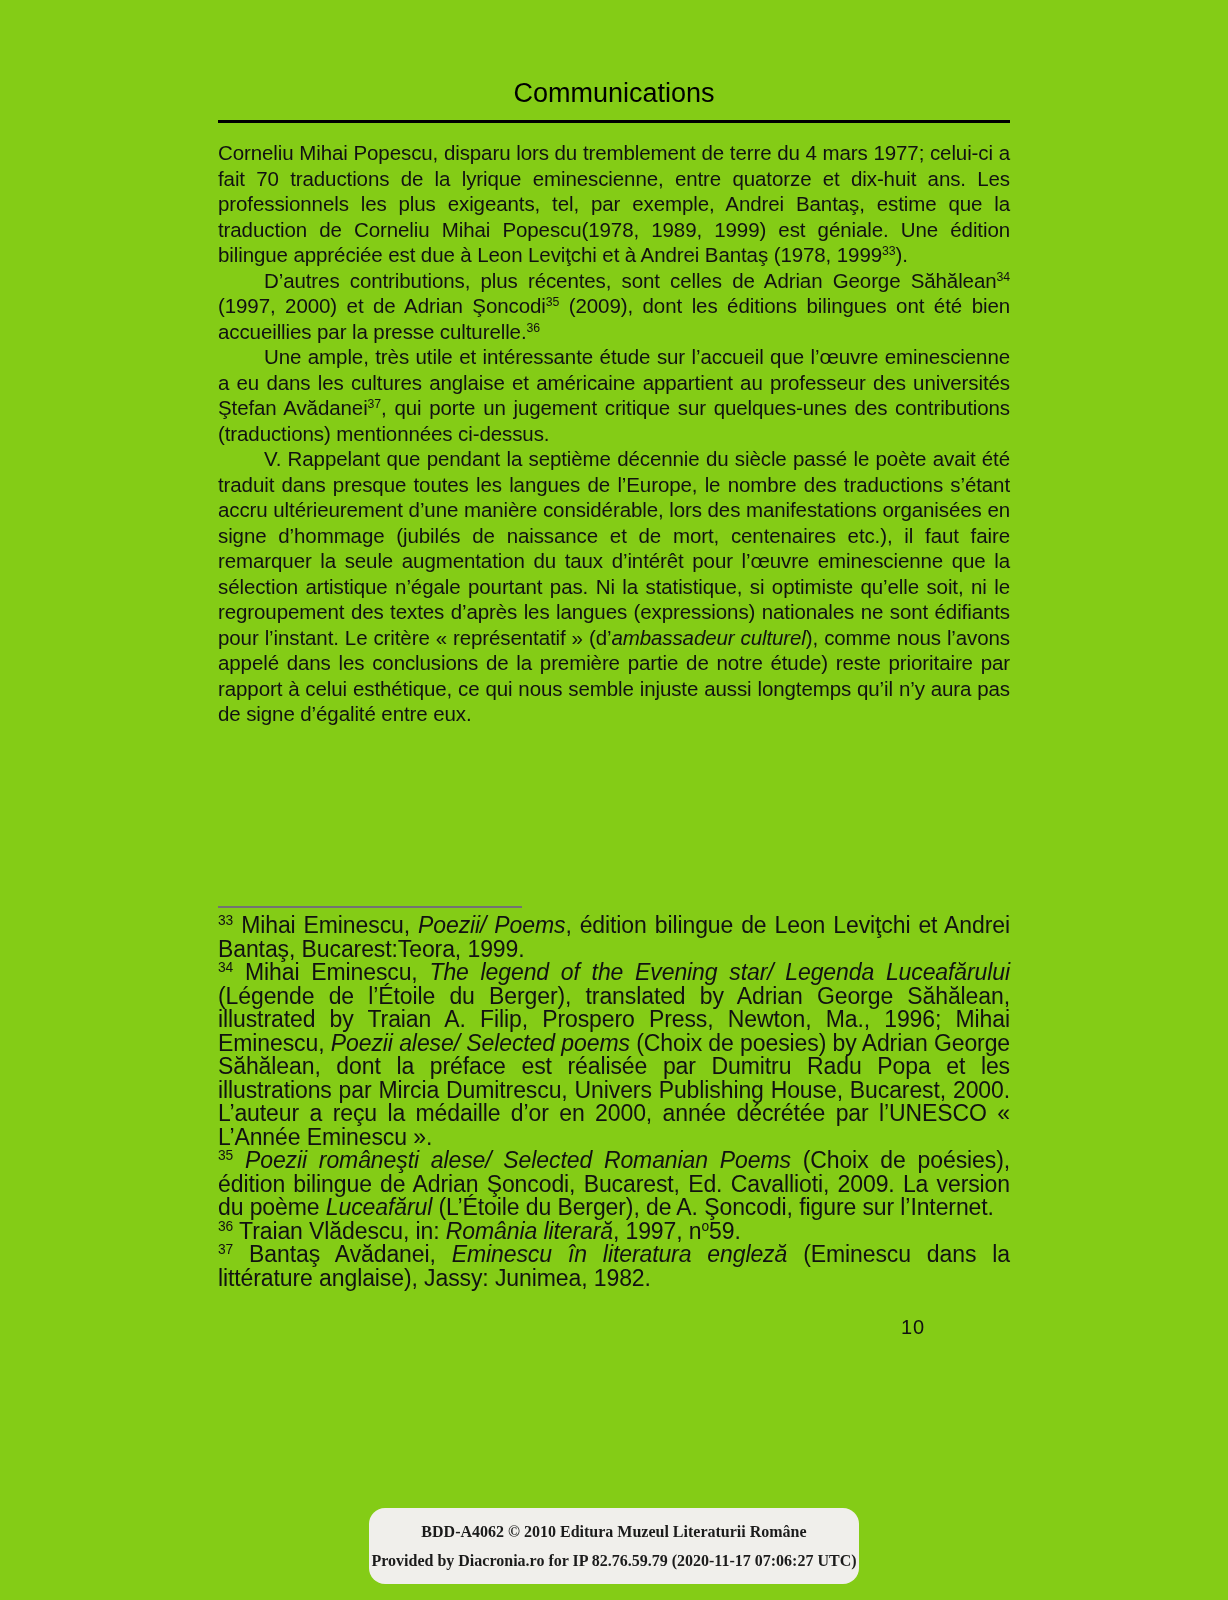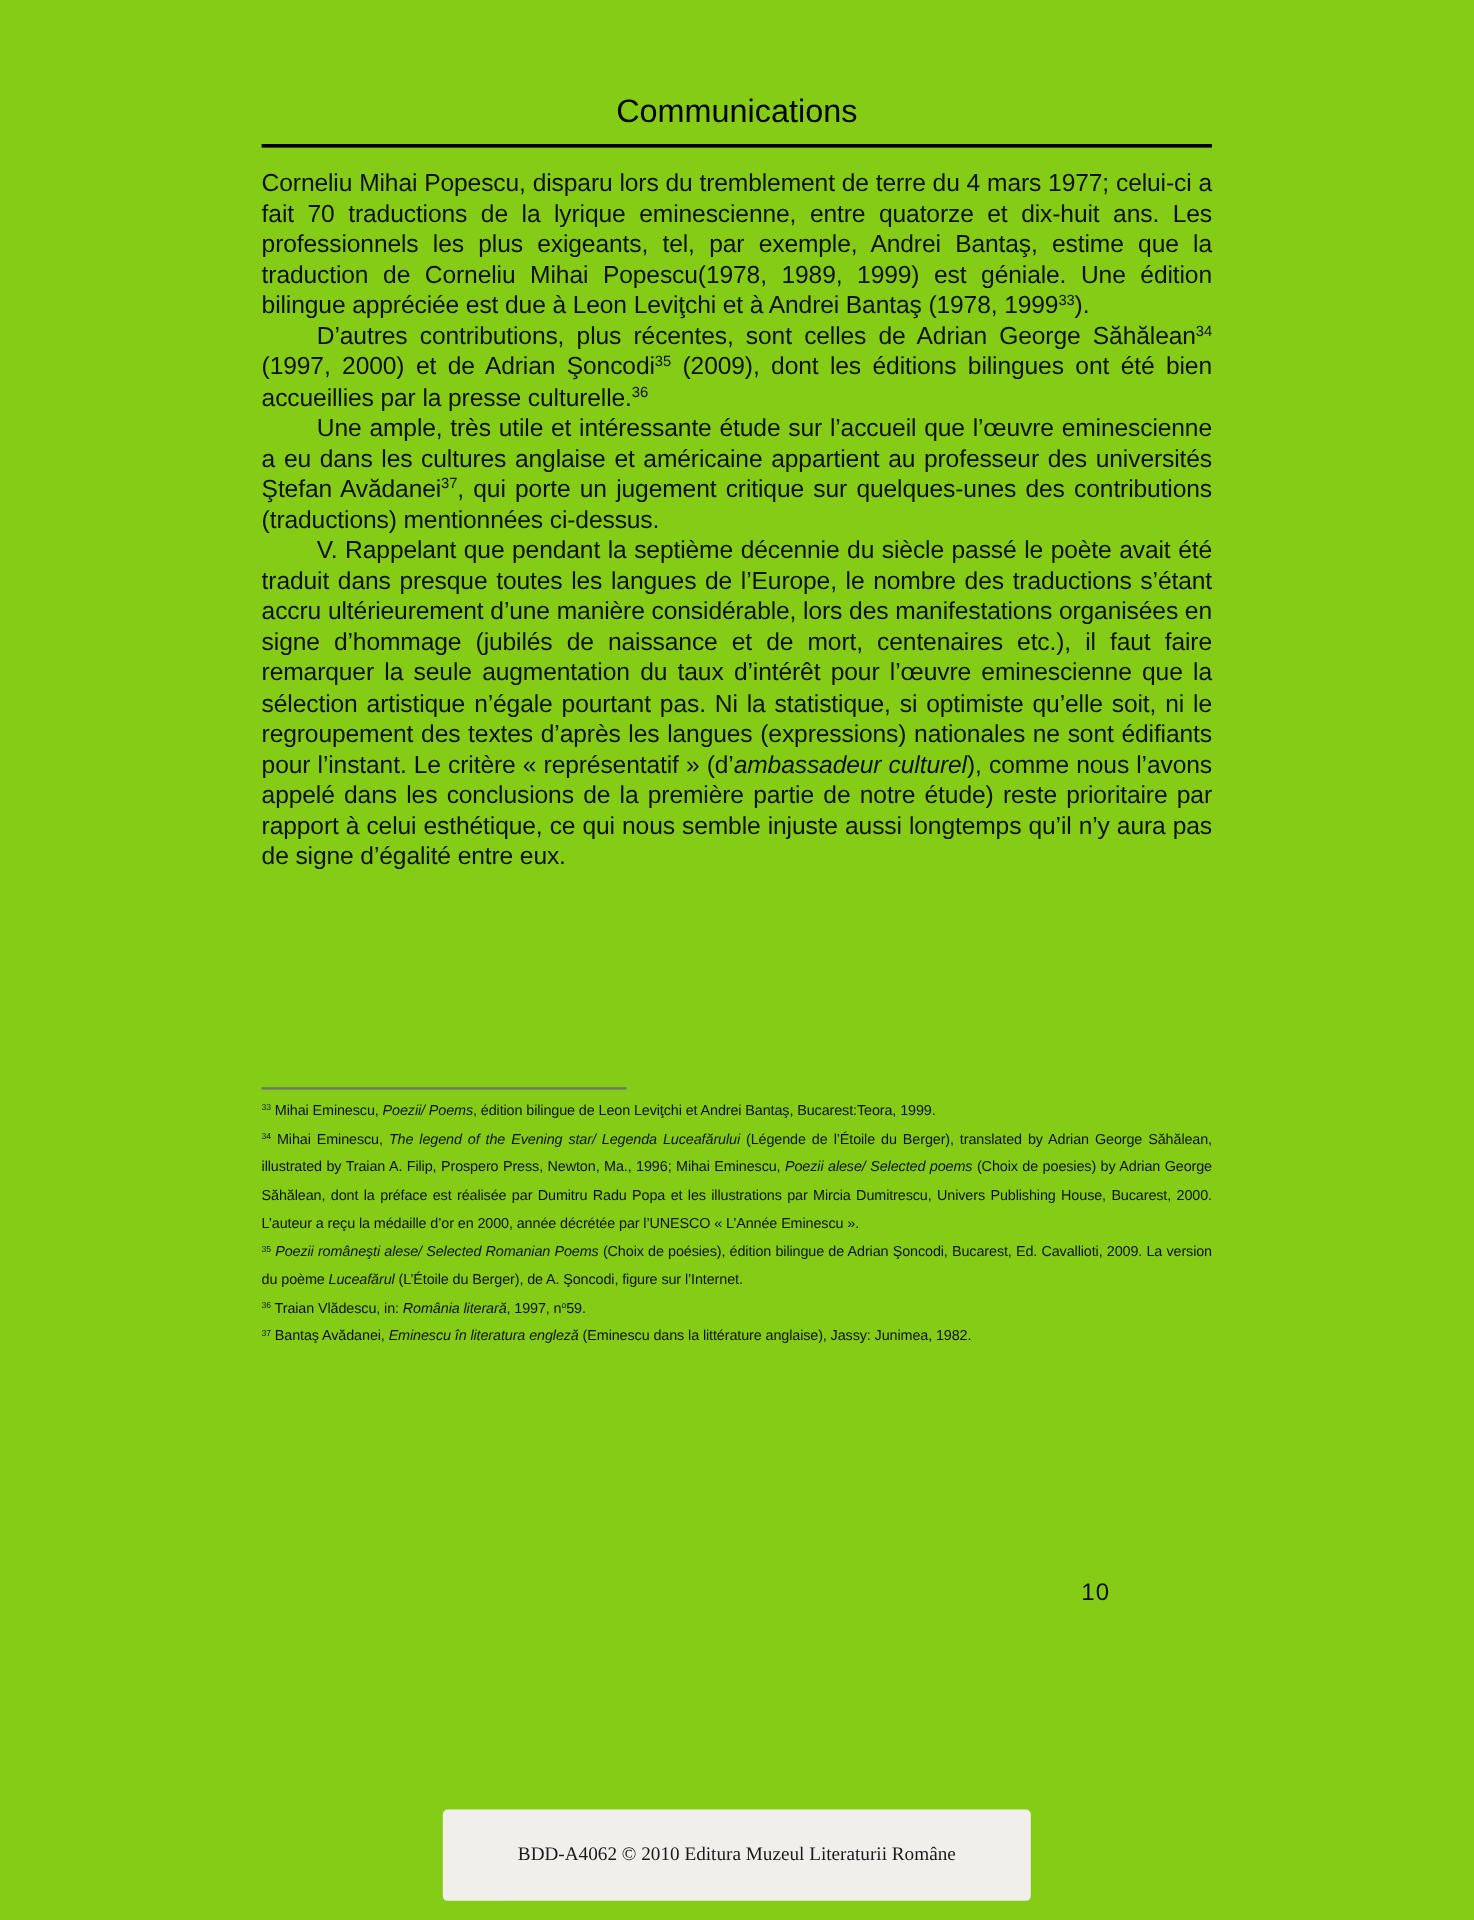--- a/index.html
+++ b/index.html
@@ -55,21 +55,21 @@
     position: absolute;
     left: 218px;
     top: 906px;
     width: 304px;
     height: 2px;
     background: #737373;
   }
   .footnotes { top: 914px; }
   .fn-para {
     margin: 0;
-    font-size: 12px;
+    font-size: 23px;
     line-height: 23.5px;
     text-align: justify;
     letter-spacing: -0.1px;
   }
 
   .page-number {
     position: absolute;
     left: 901px;
     top: 1316px;
     font-size: 20px;
@@ -77,29 +77,29 @@
     color: #111111;
   }
 
   .footer-stamp {
     position: absolute;
     left: 50%;
     transform: translateX(-50%);
     top: 1508px;
     width: 490px;
     height: 76px;
-    border-radius: 4px;
+    border-radius: 16px;
     background: #f0efeb;
     display: flex;
     flex-direction: column;
     align-items: center;
     justify-content: center;
     gap: 11px;
     font-family: "Liberation Serif", serif;
-    font-weight: normal;
+    font-weight: bold;
     font-size: 16px;
     color: #1b1b1b;
     text-align: center;
   }
   .footer-line { white-space: nowrap; }
 </style>
 </head>
 <body>
 
 <div class="page">
@@ -122,15 +122,16 @@
     <p class="fn-para"><sup class="ssup">34</sup><span> Mihai Eminescu, </span><span class="italic">The legend of the Evening star/ Legenda Luceafărului</span><span> (Légende de l’Étoile du Berger), translated by Adrian George Săhălean, illustrated by Traian A. Filip, Prospero Press, Newton, Ma., 1996; Mihai Eminescu, </span><span class="italic">Poezii alese/ Selected poems</span><span> (Choix de poesies) by Adrian George Săhălean, dont la préface est réalisée par Dumitru Radu Popa et les illustrations par Mircia Dumitrescu, Univers Publishing House, Bucarest, 2000. L’auteur a reçu la médaille d’or en 2000, année décrétée par l’UNESCO « L’Année Eminescu ».</span></p>
     <p class="fn-para"><sup class="ssup">35</sup><span> </span><span class="italic">Poezii româneşti alese/ Selected Romanian Poems</span><span> (Choix de poésies), édition bilingue de Adrian Şoncodi, Bucarest, Ed. Cavallioti, 2009. La version du poème </span><span class="italic">Luceafărul</span><span> (L’Étoile du Berger), de A. Şoncodi, figure sur l’Internet.</span></p>
     <p class="fn-para"><sup class="ssup">36</sup><span> Traian Vlădescu, in: </span><span class="italic">România literară</span><span>, 1997, n</span><sup class="ssup">o</sup><span>59.</span></p>
     <p class="fn-para"><sup class="ssup">37</sup><span> Bantaş Avădanei, </span><span class="italic">Eminescu în literatura engleză</span><span> (Eminescu dans la littérature anglaise), Jassy: Junimea, 1982.</span></p>
   </div>
 
   <div class="page-number">10</div>
 
   <div class="footer-stamp">
     <div class="footer-line">BDD-A4062 © 2010 Editura Muzeul Literaturii Române</div>
+    <div class="footer-line">Provided by Diacronia.ro for IP 82.76.59.79 (2020-11-17 07:06:27 UTC)</div>
   </div>
 
 </div>
 
 </body></html>

